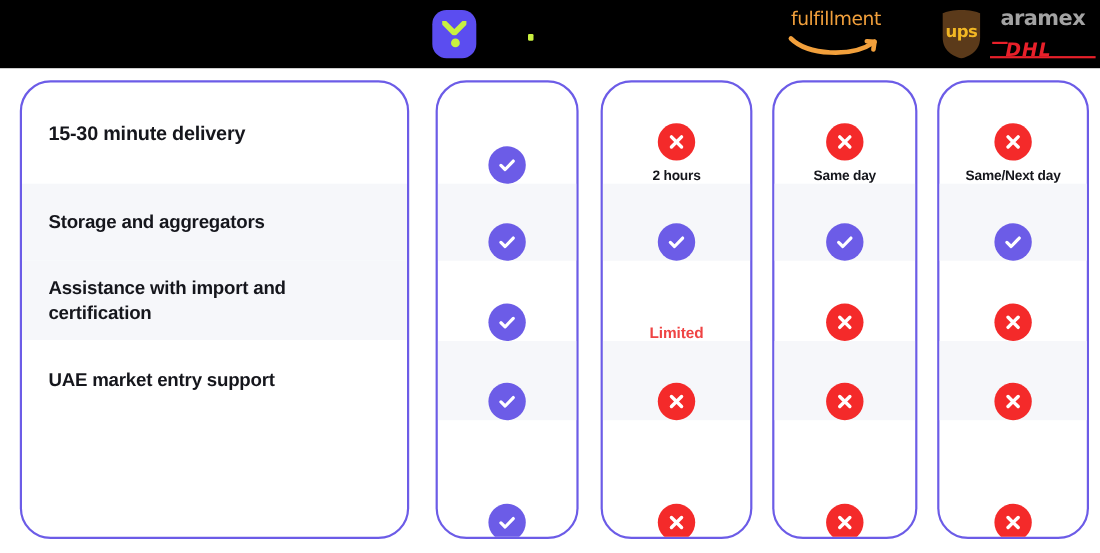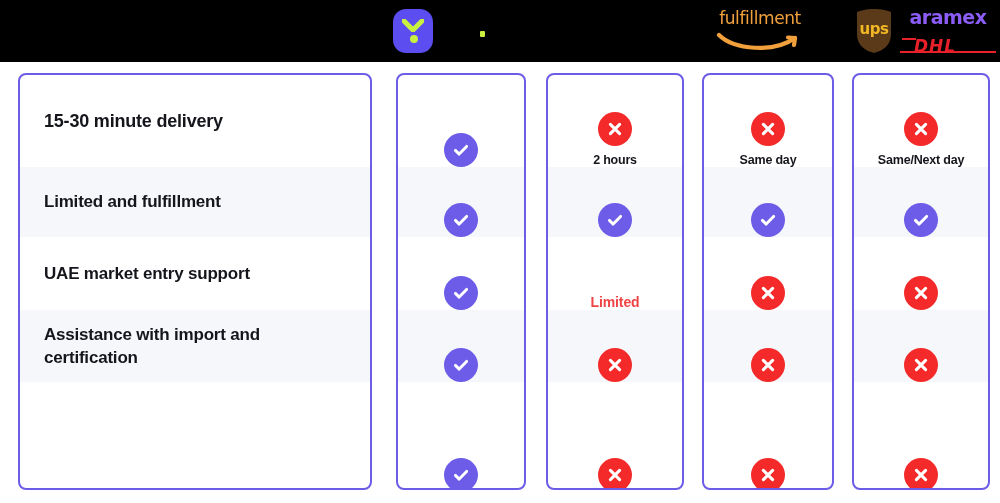--- a/index.html
+++ b/index.html
@@ -60,41 +60,41 @@
   .ups-text{
     position:absolute;left:0;top:12px;width:40px;text-align:center;
     color:#f2b724;font-weight:bold;font-size:15px;
     font-family:"DejaVu Sans", sans-serif;letter-spacing:-0.5px;
   }
 
   
   #logo-express{left:896px;width:104px;flex-direction:column;
     align-items:center;justify-content:center;}
   .aramex-word{
-    color:#8b5cf6;font-weight:bold;font-size:19px;
+    color:#a3a3a3;font-weight:bold;font-size:19px;
     letter-spacing:-0.5px;line-height:1;
     font-family:"DejaVu Sans", sans-serif;
   }
   .dhl-wrap{position:relative;margin-top:8px;width:96px;height:20px;}
   .dhl-word{
     position:absolute;left:14px;top:1px;
     color:#e8202a;font-weight:bold;font-style:italic;font-size:17px;
     letter-spacing:1px;font-family:"DejaVu Sans", sans-serif;
   }
   .dhl-rule{position:absolute;background:#e8202a;height:2.5px;}
   .dhl-rule.a{left:2px;top:3px;width:14px;}
   .dhl-rule.b{left:0px;top:16px;width:96px;}
 
   
   #comparison{
     position:absolute;left:0;top:62px;width:1000px;height:441px;
   }
   .card{
     position:absolute;top:11px;height:417px;
-    border:2px solid #6c5ce7;border-radius:8px;
+    border:2px solid #6c5ce7;border-radius:28px;
     background:#ffffff;overflow:hidden;
     box-sizing:border-box;
   }
   #feature-card{left:18px;width:354px;}
   #col-card-0{left:396px;width:130px;}
   #col-card-1{left:546px;width:138px;}
   #col-card-2{left:702px;width:132px;}
   #col-card-3{left:852px;width:138px;}
 
   .rows{position:absolute;left:0;top:0;right:0;bottom:0;}
@@ -184,28 +184,28 @@
 </div>
 
 <div id="comparison">
 
   <div class="card" id="feature-card">
     <div class="rows">
       <div class="row r0">
         <div class="feature-label strong">15-30 minute delivery</div>
       </div>
       <div class="row r1 alt">
-        <div class="feature-label">Limited and fulfillment</div>
+        <div class="feature-label">Storage and aggregators</div>
+      </div>
+      <div class="row r3 alt">
+        <div class="feature-label">Assistance with import and certification</div>
       </div>
       <div class="row r2">
         <div class="feature-label">UAE market entry support</div>
       </div>
-      <div class="row r3 alt">
-        <div class="feature-label">Assistance with import and certification</div>
-      </div>
     </div>
   </div>
 
   <div class="card col-card" id="col-card-0">
     <div class="rows">
         <div class="row r0">
           <div class="mark yes">
             <svg width="20" height="20" viewBox="0 0 20 20">
               <path d="M4.4 10.4 L8.2 14.1 L15.6 6.4" fill="none" stroke="#fff" stroke-width="2.9" stroke-linecap="round" stroke-linejoin="round"></path>
             </svg>

